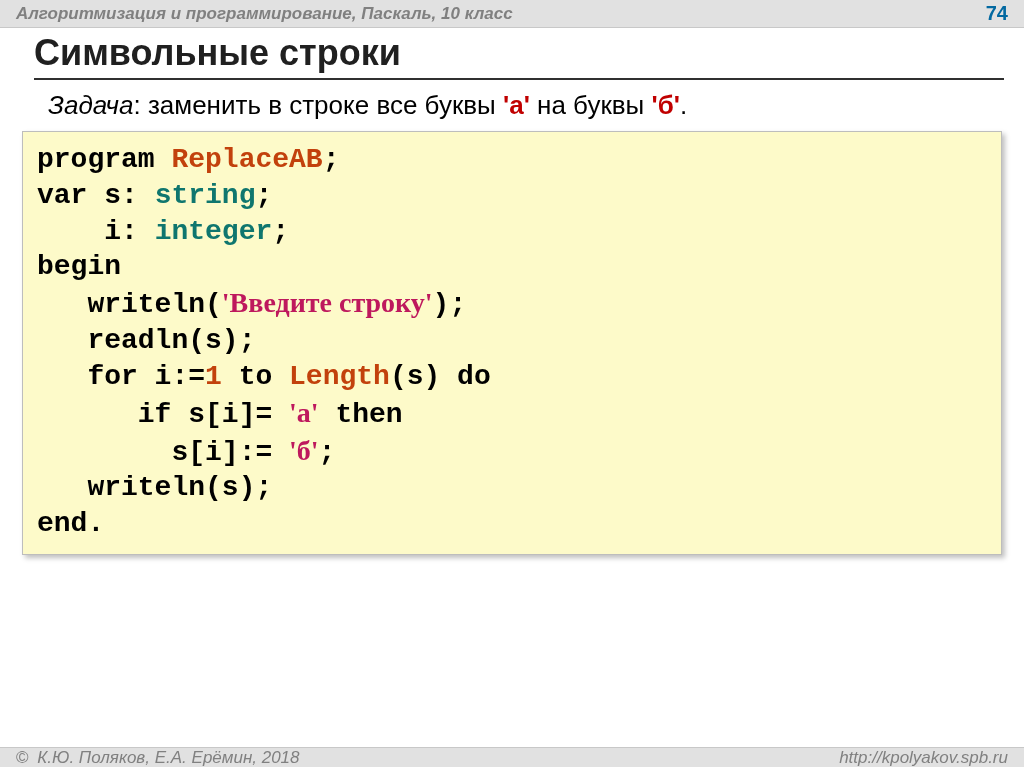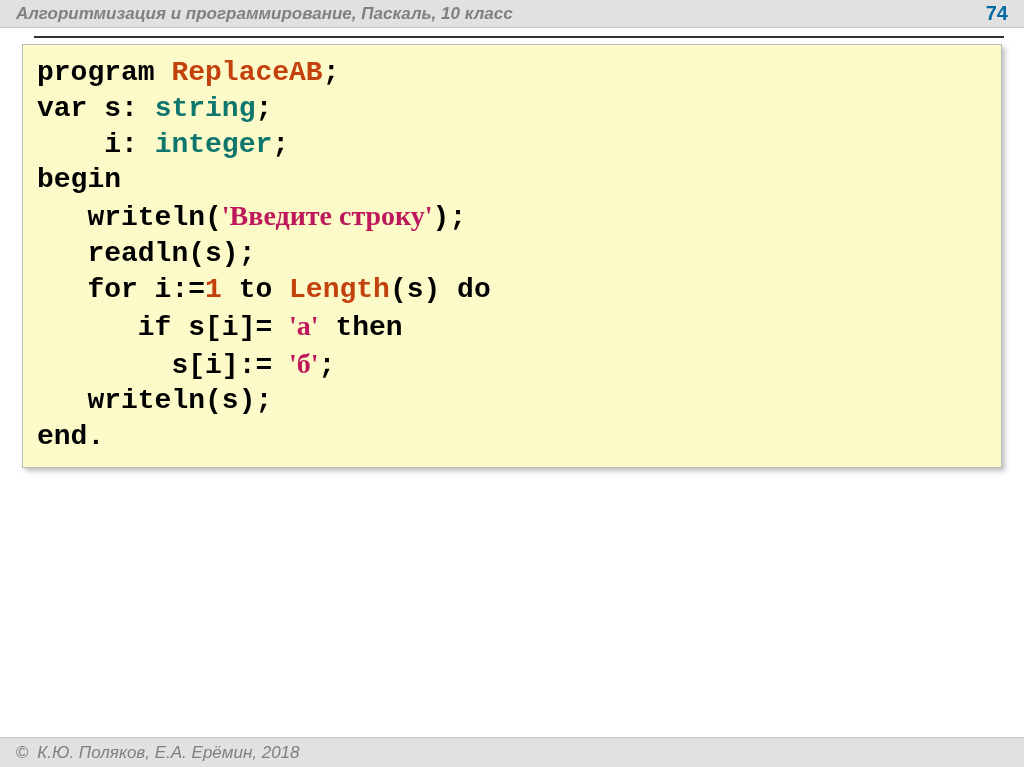--- a/index.html
+++ b/index.html
@@ -49,21 +49,21 @@
     font-weight: bold;
     color: #000;
   }
   .codebox .blue  { color: #c2410c; }
   .codebox .brown { color: #0f766e; }
   .codebox .green { color: #be185d; font-family: Liberation Serif, serif; }
   .codebox pre { font-family: inherit; }
   .footer {
     position: absolute;
     bottom: 0; left: 0; right: 0;
-    height: 30px;
+    height: 20px;
     background: #e1e1e1;
     border-top: 1px solid #c8c8c8;
     display: flex;
     justify-content: space-between;
     align-items: center;
     padding: 0 16px;
     color: #808080;
     font-style: italic;
     font-size: 17px;
   }
@@ -73,35 +73,40 @@
 <body>
 
 <div class="slide">
 
   <div class="topbar">
     <span>Алгоритмизация и программирование, Паскаль, 10 класс</span>
     <span class="num">74</span>
   </div>
 
   <div class="title-wrap">
+    <div class="title">Символьные строки</div>
     <hr class="rule">
   </div>
 
+  <div class="task">
+    <span class="lbl">Задача</span><span>: </span><span>заменить в строке все буквы </span><span class="chr">'а'</span><span> на буквы </span><span class="chr">'б'</span><span>.</span>
+  </div>
 
   <div class="codebox">
 <pre><span>program </span><span class="blue">ReplaceAB</span><span>;</span>
 <span>var s: </span><span class="brown">string</span><span>;</span>
 <span>    i: </span><span class="brown">integer</span><span>;</span>
 <span>begin</span>
 <span>   writeln(</span><span class="green">'Введите строку'</span><span>);</span>
 <span>   readln(s);</span>
 <span>   for i:=</span><span class="blue">1</span><span> to </span><span class="blue">Length</span><span>(s) do</span>
 <span>      if s[i]= </span><span class="green">'а'</span><span> then</span>
 <span>        s[i]:= </span><span class="green">'б'</span><span>;</span>
 <span>   writeln(s);</span>
 <span>end.</span></pre>
   </div>
 
   <div class="footer">
     <span><span class="copy-sym">©</span><span> К.Ю. Поляков, Е.А. Ерёмин, 2018</span></span>
+    <span>http://kpolyakov.spb.ru</span>
   </div>
 
 </div>
 
 </body></html>

